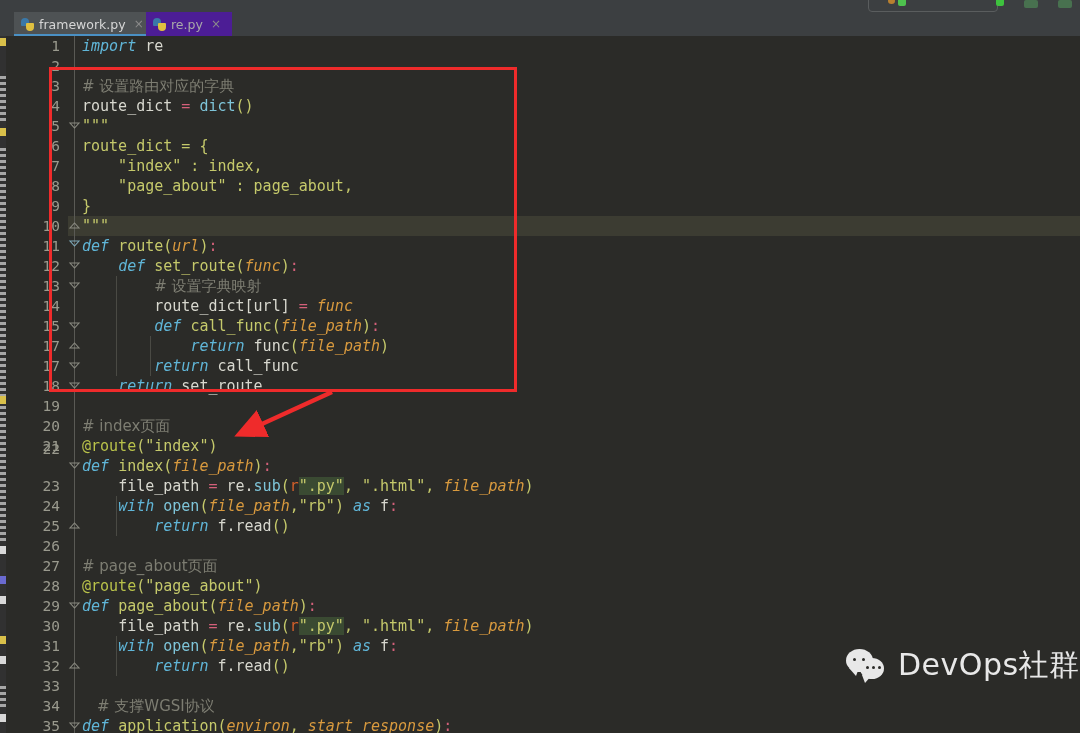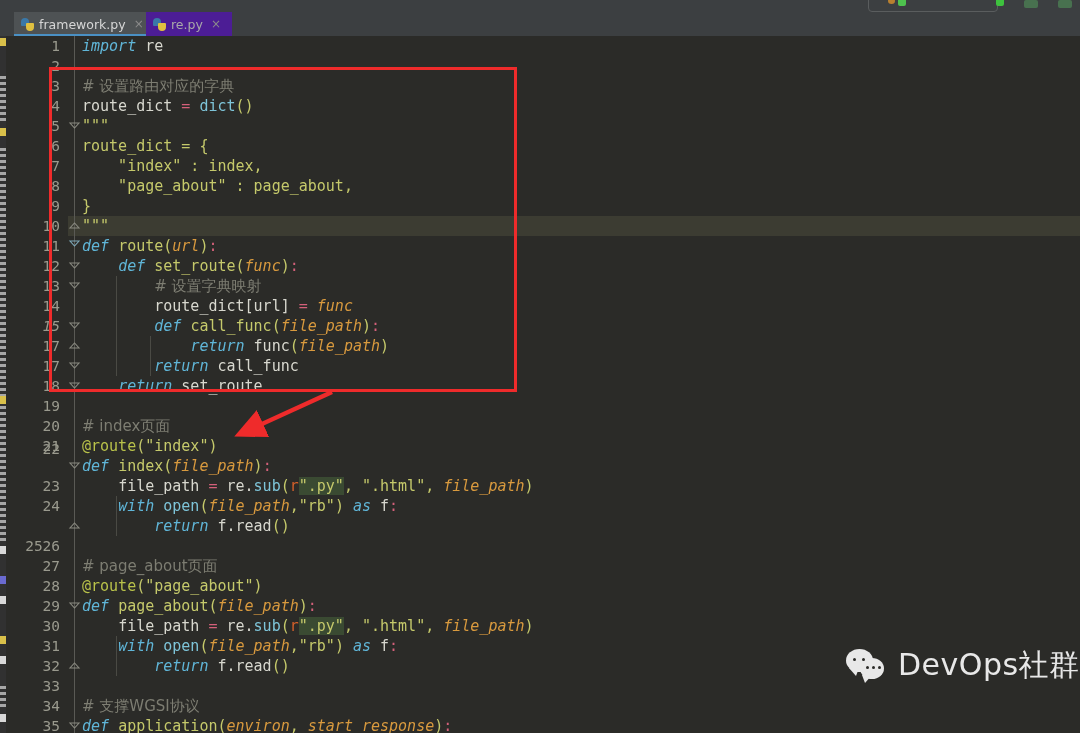--- a/index.html
+++ b/index.html
@@ -272,31 +272,31 @@
       <div class="lnum" style="top:80px;">5</div>
       <div class="lnum" style="top:100px;">6</div>
       <div class="lnum" style="top:120px;">7</div>
       <div class="lnum" style="top:140px;">8</div>
       <div class="lnum" style="top:160px;">9</div>
       <div class="lnum" style="top:180px;">10</div>
       <div class="lnum" style="top:200px;">11</div>
       <div class="lnum" style="top:220px;">12</div>
       <div class="lnum" style="top:240px;">13</div>
       <div class="lnum" style="top:260px;">14</div>
-      <div class="lnum" style="top:280px;font-style:italic;">15</div>
+      <div class="lnum" style="top:280px;">15</div>
       <div class="lnum" style="top:300px;">17</div>
       <div class="lnum" style="top:320px;">17</div>
       <div class="lnum" style="top:340px;">18</div>
       <div class="lnum" style="top:360px;">19</div>
       <div class="lnum" style="top:380px;">20</div>
       <div class="lnum" style="top:400px;">21</div>
       <div class="lnum" style="top:403px;">22</div>
       <div class="lnum" style="top:440px;">23</div>
       <div class="lnum" style="top:460px;">24</div>
-      <div class="lnum" style="top:500px;text-align:center;">25</div>
+      <div class="lnum" style="top:480px;">25</div>
       <div class="lnum" style="top:500px;">26</div>
       <div class="lnum" style="top:520px;">27</div>
       <div class="lnum" style="top:540px;">28</div>
       <div class="lnum" style="top:560px;">29</div>
       <div class="lnum" style="top:580px;">30</div>
       <div class="lnum" style="top:600px;">31</div>
       <div class="lnum" style="top:620px;">32</div>
       <div class="lnum" style="top:640px;">33</div>
       <div class="lnum" style="top:660px;">34</div>
       <div class="lnum" style="top:680px;">35</div>
@@ -435,21 +435,21 @@
       <div class="line" style="top:540px;"><span class="dec">@route</span><span class="paren">(</span><span class="str">"page_about"</span><span class="paren">)</span></div>
 
       <div class="line" style="top:560px;"><span class="kw">def</span> <span class="fname">page_about</span><span class="paren">(</span><span class="param">file_path</span><span class="paren">)</span><span class="op">:</span></div>
 
       <div class="line" style="top:580px;">    <span class="ident">file_path</span> <span class="op">=</span> <span class="ident">re</span><span class="ident">.</span><span class="builtin">sub</span><span class="paren">(</span><span class="prefix">r</span><span class="str hl">".py"</span><span class="punc">,</span> <span class="str">".html"</span><span class="punc">,</span> <span class="param">file_path</span><span class="paren">)</span></div>
 
       <div class="line" style="top:600px;">    <span class="kw">with</span> <span class="builtin">open</span><span class="paren">(</span><span class="param">file_path</span><span class="punc">,</span><span class="str">"rb"</span><span class="paren">)</span> <span class="kw">as</span> <span class="ident">f</span><span class="op">:</span></div>
 
       <div class="line" style="top:620px;">        <span class="kw">return</span> <span class="ident">f</span><span class="ident">.</span><span class="ident">read</span><span class="paren">()</span></div>
 
-      <div class="line" style="top:660px;"><span class="cmt cn"># 支撑WGSI协议</span></div>
+      <div class="line" style="top:660px;margin-left:15px;"><span class="cmt cn"># 支撑WGSI协议</span></div>
 
       <div class="line" style="top:680px;"><span class="kw">def</span> <span class="fname">application</span><span class="paren">(</span><span class="param">environ</span><span class="punc">,</span> <span class="param">start_response</span><span class="paren">)</span><span class="op">:</span></div>
 
     </div>
   </div>
 
   <div class="annot">
     <div class="redbox" style="left:49px;top:67px;width:468px;height:325px;"></div>
     <svg width="1080" height="733" style="position:absolute;left:0;top:0;">
       <defs>

